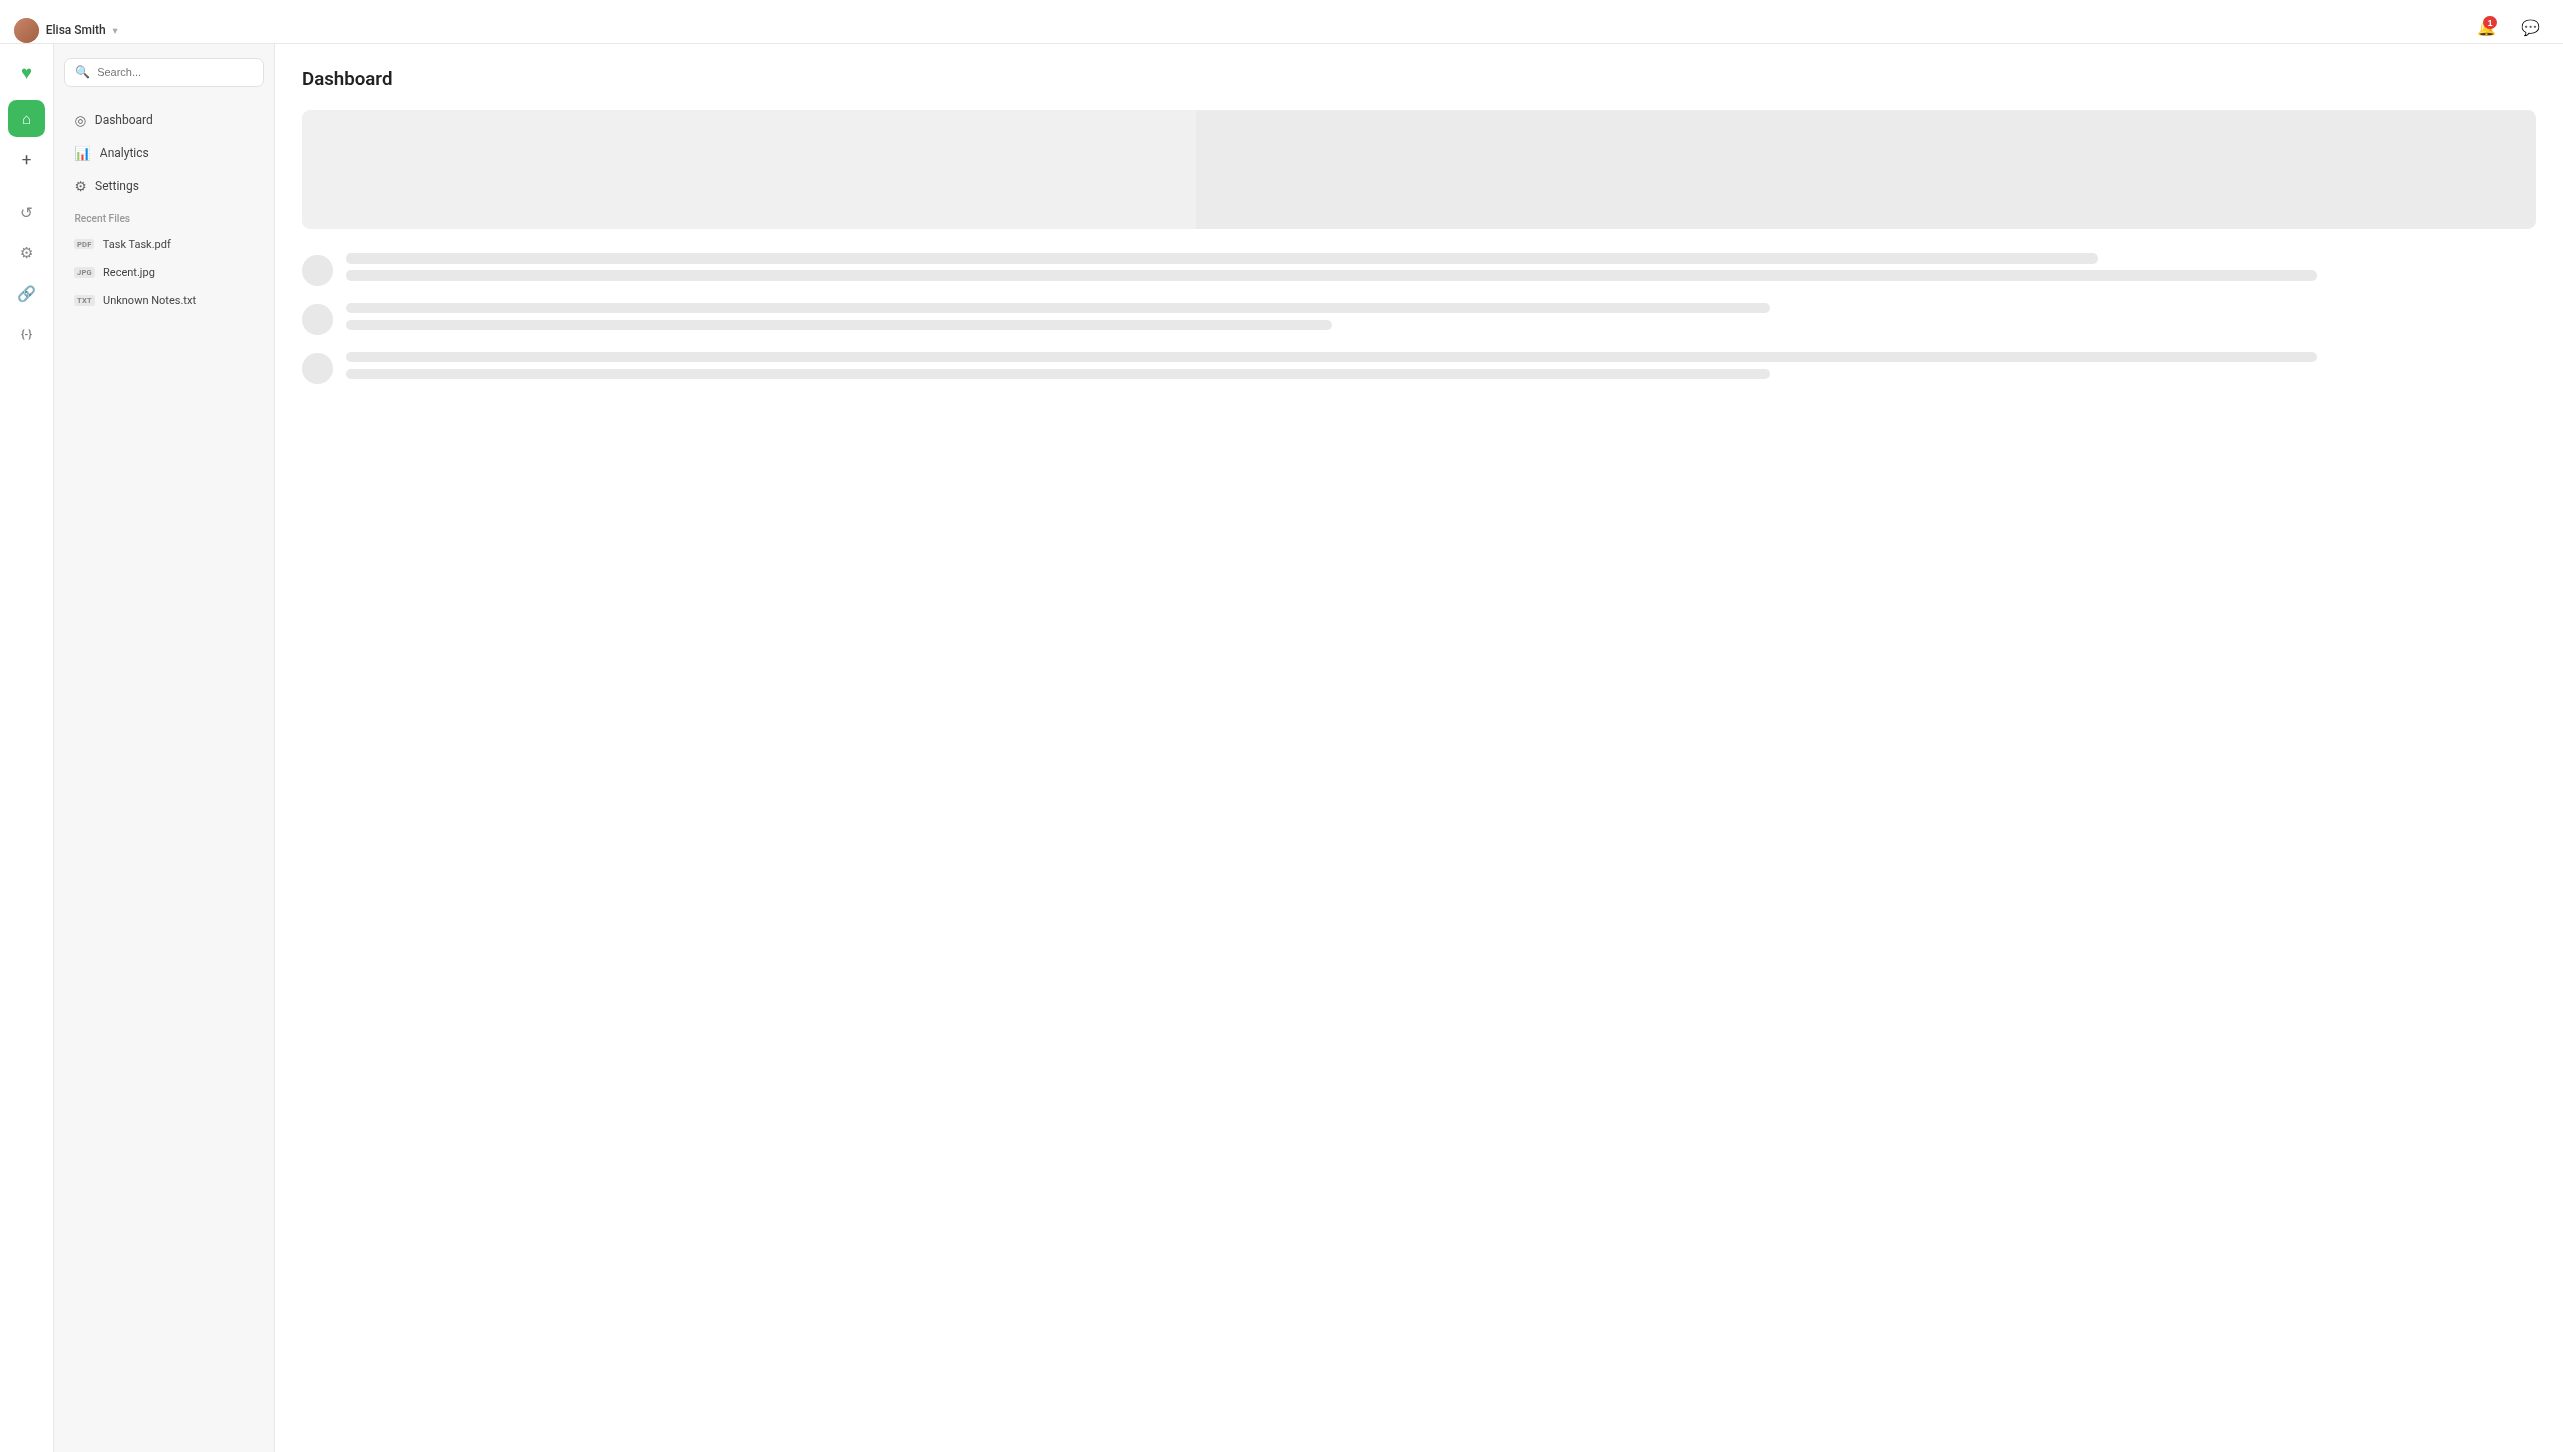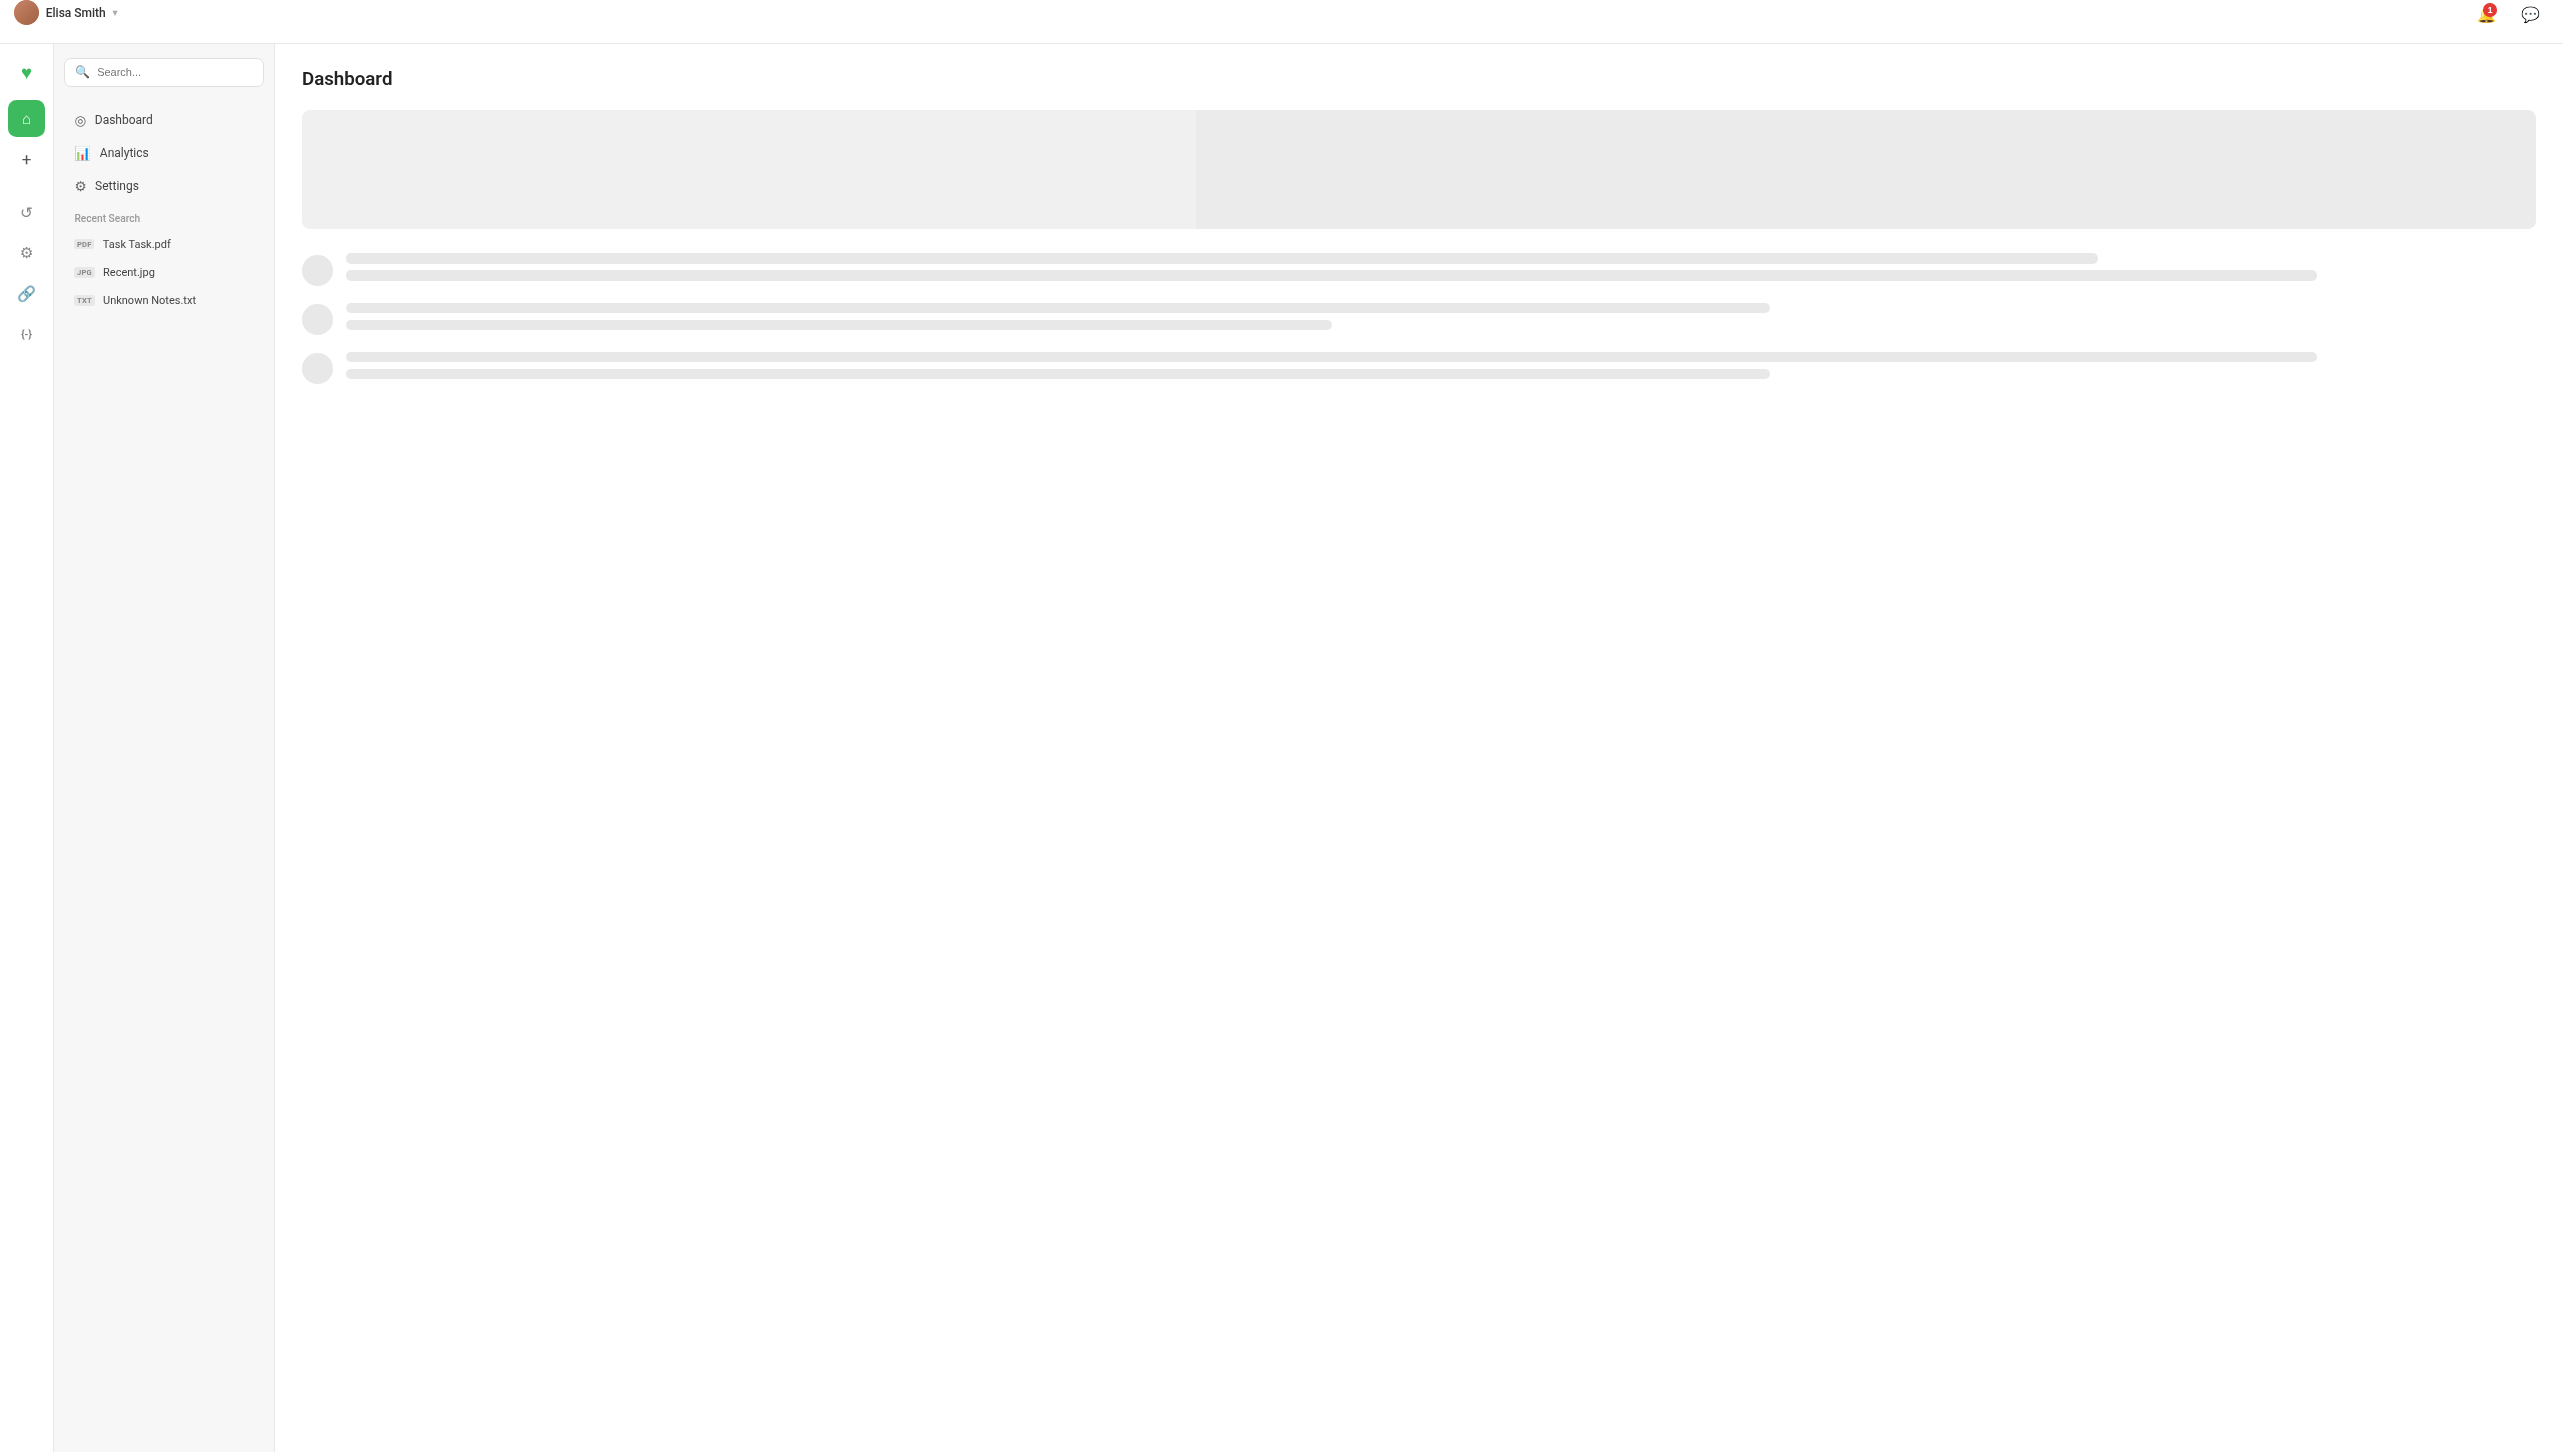--- a/index.html
+++ b/index.html
@@ -332,21 +332,21 @@
       padding: 12px 0;
       gap: 3.4px;
       flex-shrink: 0;
     }
 
     .top-bar {
       height: 44px;
       background: #fff;
       border-bottom: 0.8px solid #e8e8e8;
       display: flex;
-      align-items: flex-start;
+      align-items: flex-end;
       justify-content: space-between;
       padding: 0 17px 0 13.6px;
       flex-shrink: 0;
     }
   </style>
 </head>
 <body>
 
 <div class="app-wrapper">
 
@@ -411,21 +411,21 @@
       </div>
       <div class="nav-item">
         <span class="nav-icon">📊</span>
         <span>Analytics</span>
       </div>
       <div class="nav-item">
         <span class="nav-icon">⚙</span>
         <span>Settings</span>
       </div>
 
-      <div class="recent-files-label">Recent Search</div>
+      <div class="recent-files-label">Recent Files</div>
 
       <div class="file-item">
         <span class="file-type-badge">PDF</span>
         <span>Task Task.pdf</span>
       </div>
       <div class="file-item">
         <span class="file-type-badge">JPG</span>
         <span>Recent.jpg</span>
       </div>
       <div class="file-item">

